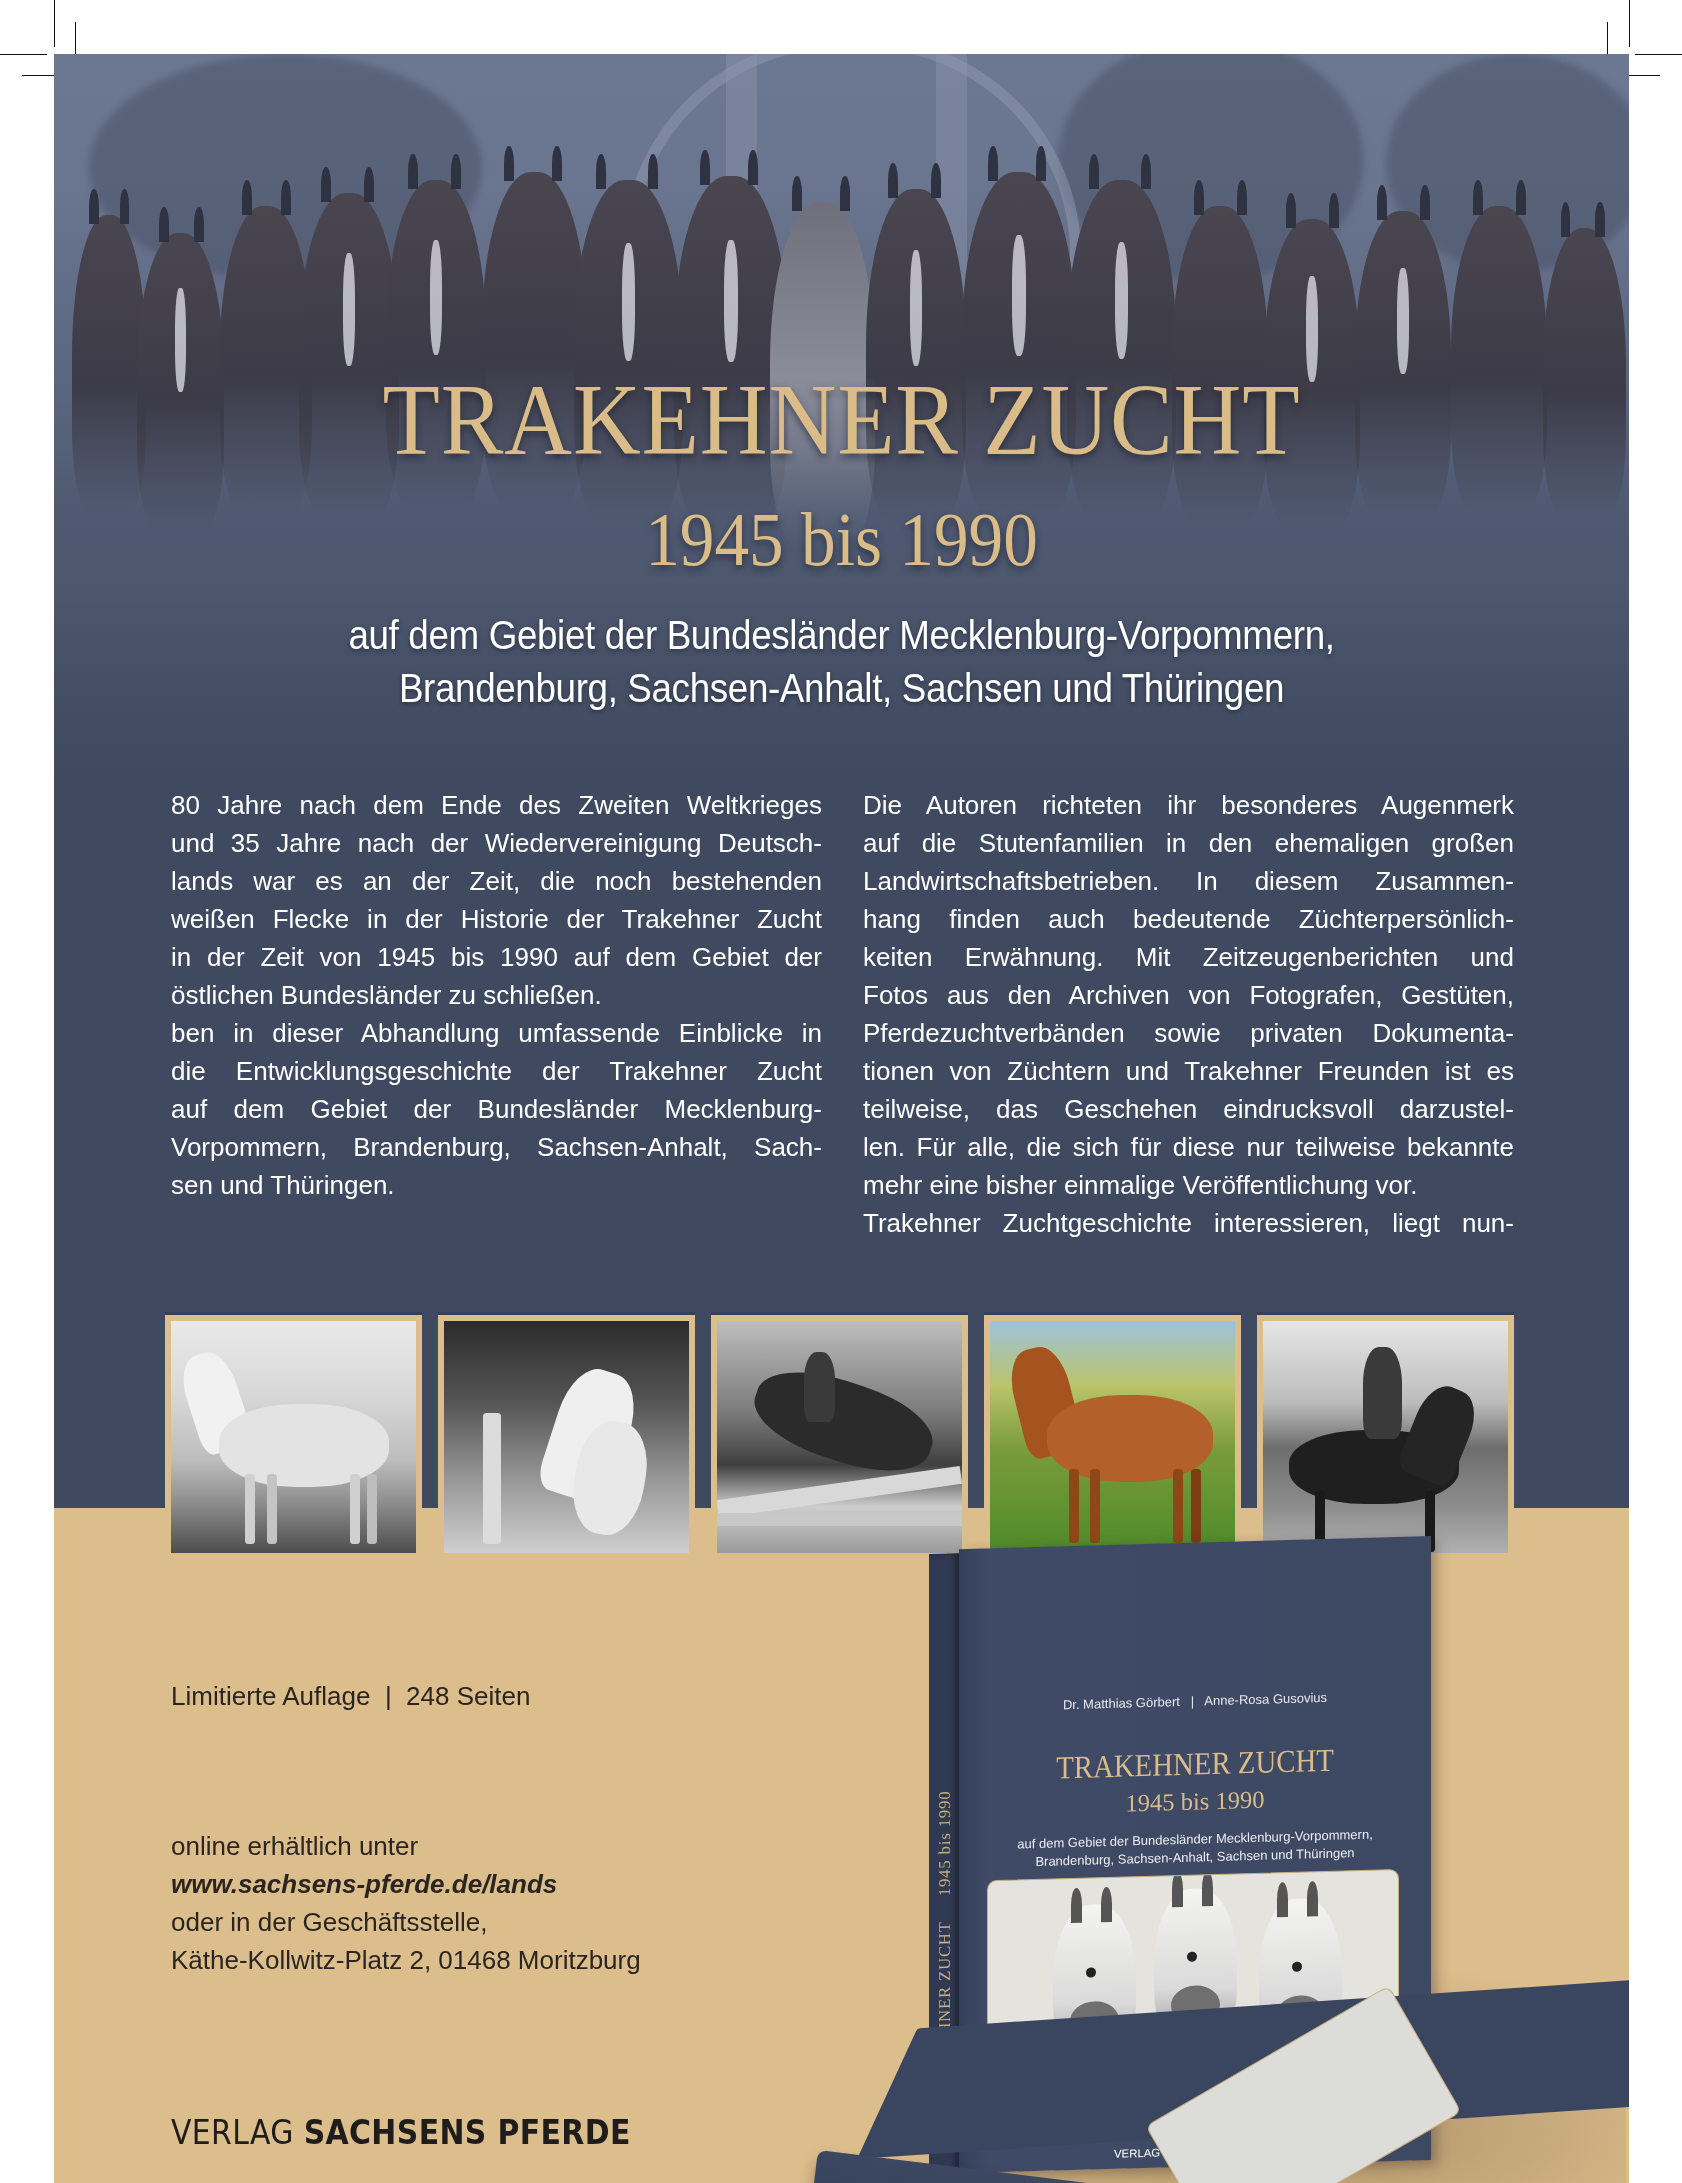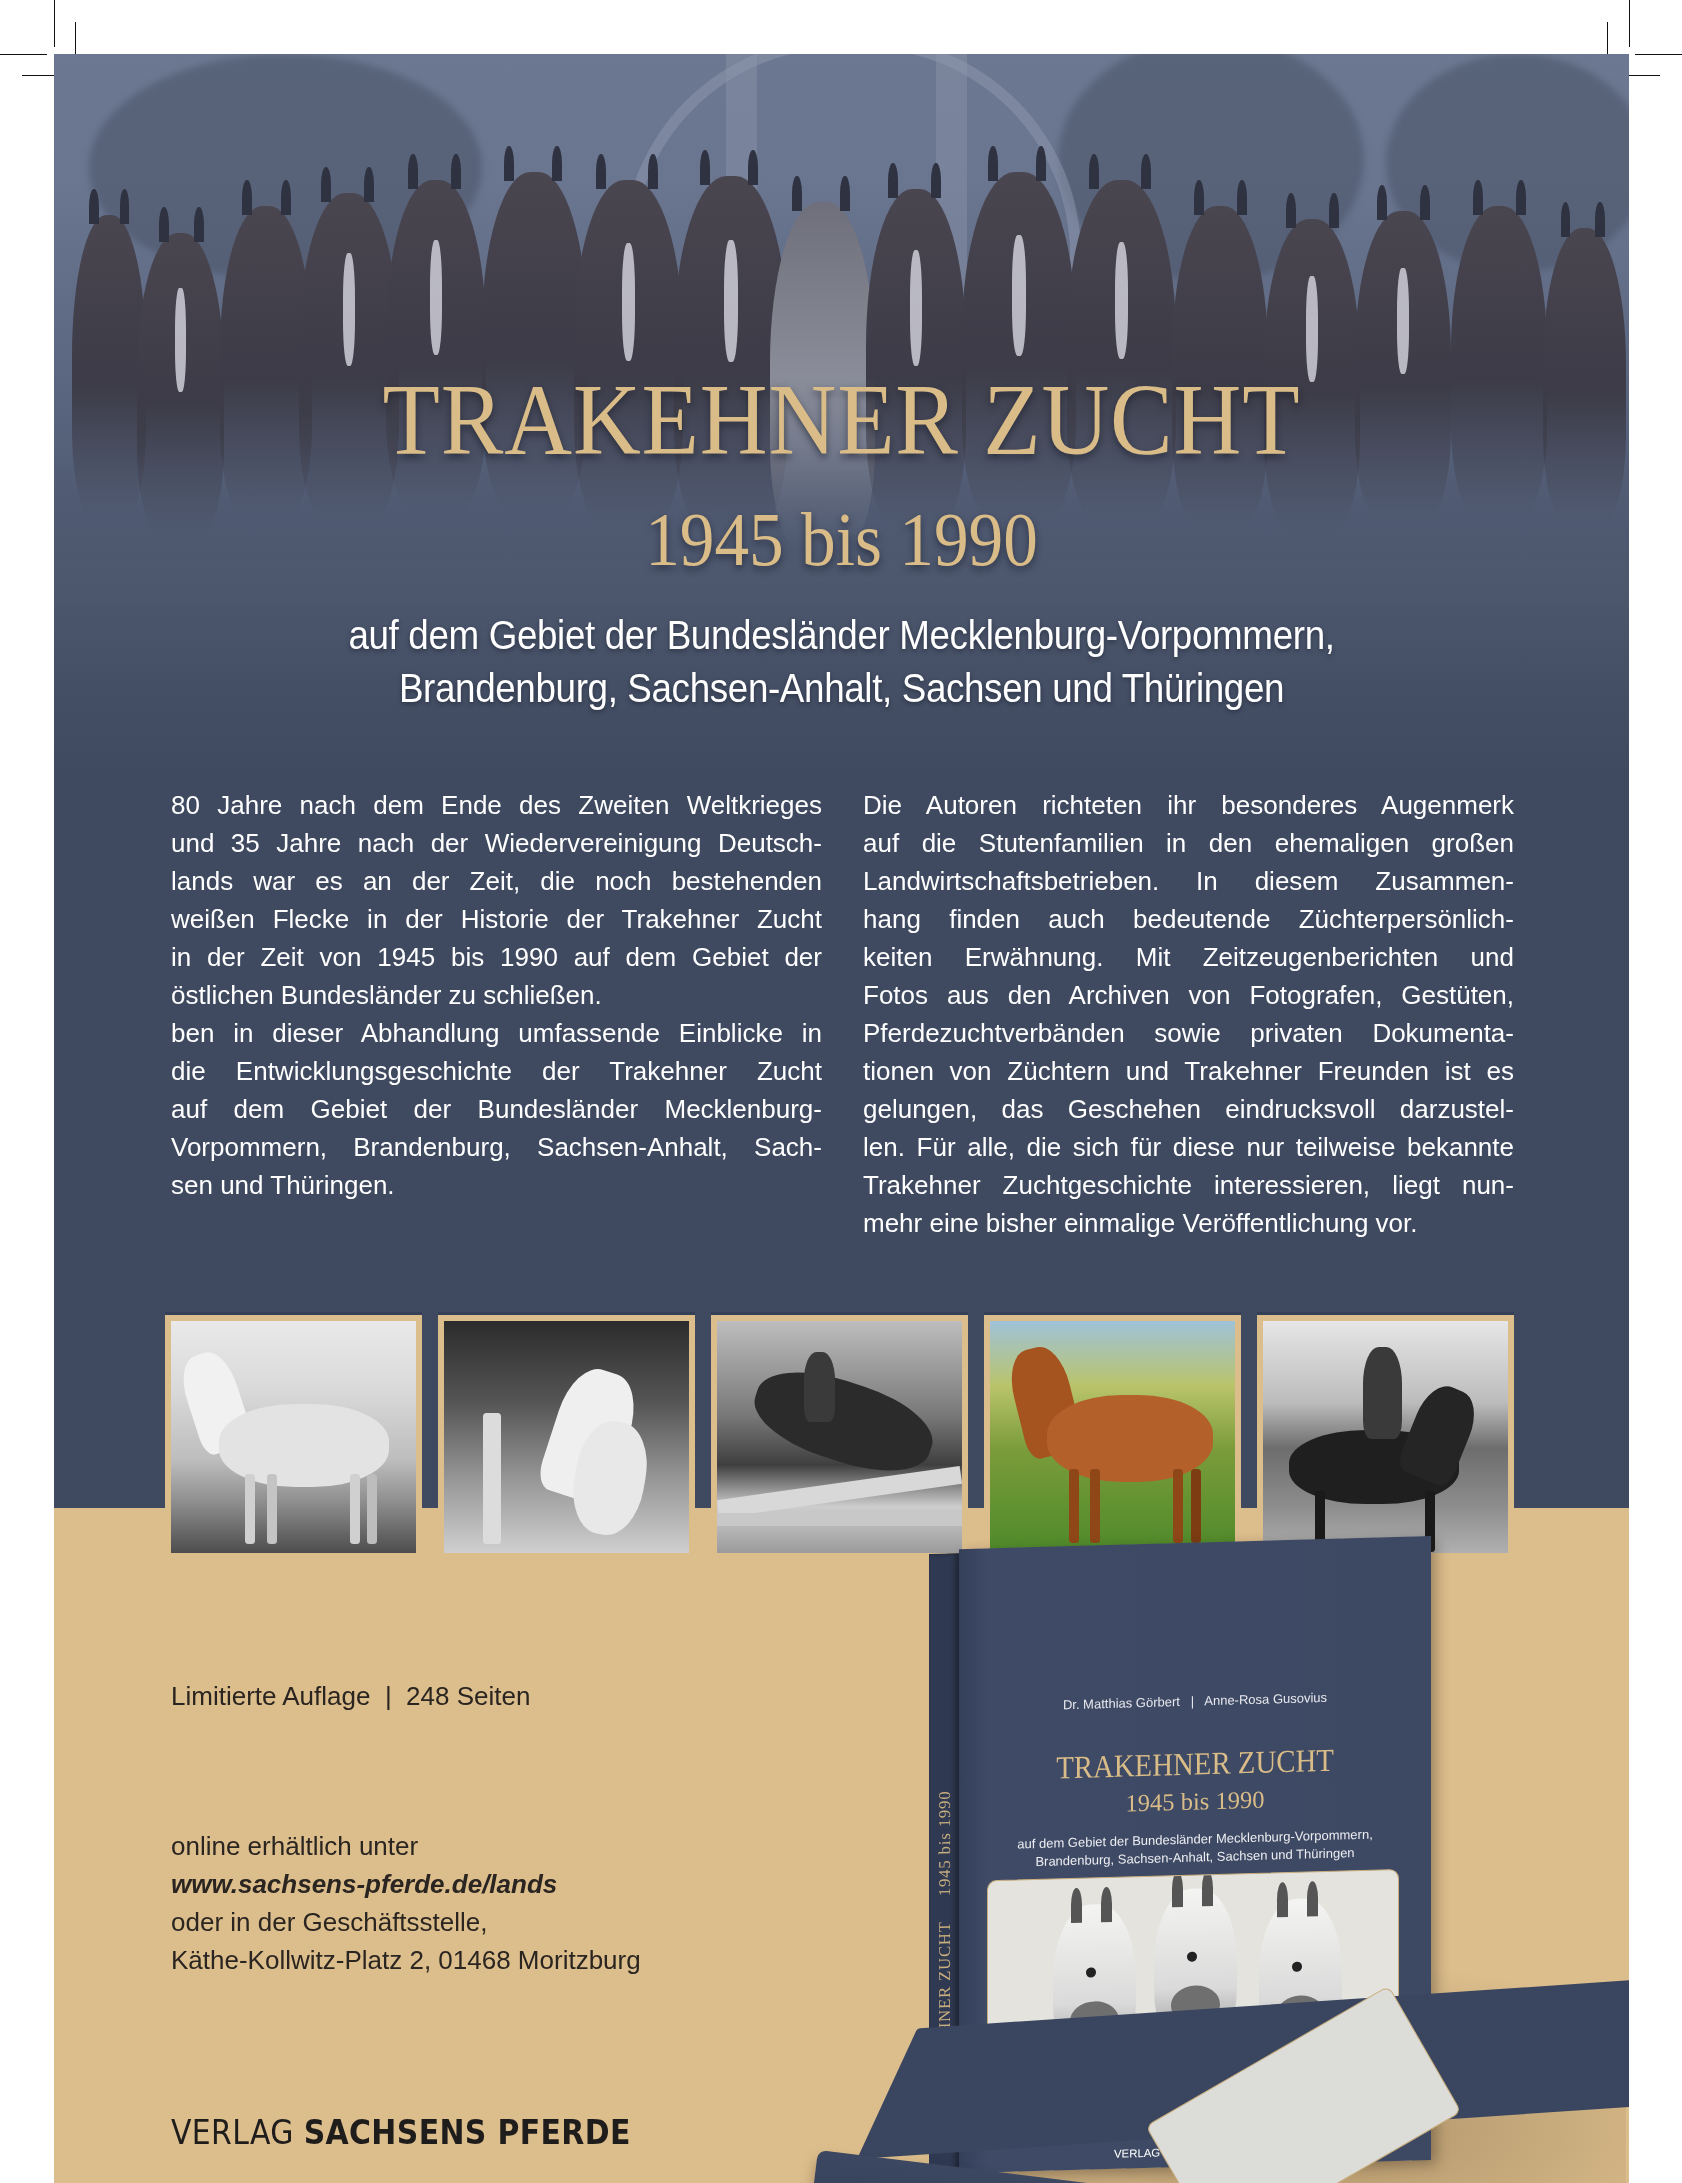--- a/index.html
+++ b/index.html
@@ -239,24 +239,24 @@
 
   <div class="col right">
     <span class="line">Die Autoren richteten ihr besonderes Augenmerk</span>
     <span class="line">auf die Stutenfamilien in den ehemaligen großen</span>
     <span class="line">Landwirtschaftsbetrieben. In diesem Zusammen-</span>
     <span class="line">hang finden auch bedeutende Züchterpersönlich-</span>
     <span class="line">keiten Erwähnung. Mit Zeitzeugenberichten und</span>
     <span class="line">Fotos aus den Archiven von Fotografen, Gestüten,</span>
     <span class="line">Pferdezuchtverbänden sowie privaten Dokumenta-</span>
     <span class="line">tionen von Züchtern und Trakehner Freunden ist es</span>
-    <span class="line">gelungen, das Geschehen eindrucksvoll darzustel-</span>
+    <span class="line">teilweise, das Geschehen eindrucksvoll darzustel-</span>
     <span class="line">len. Für alle, die sich für diese nur teilweise bekannte</span>
+    <span class="line last">mehr eine bisher einmalige Veröffentlichung vor.</span>
     <span class="line">Trakehner Zuchtgeschichte interessieren, liegt nun-</span>
-    <span class="line last">mehr eine bisher einmalige Veröffentlichung vor.</span>
   </div>
 
   <div class="frame" style="left:111px;">
     <div class="shadow-top"></div>
     <div class="pic p1">
       <div class="sil-neck" style="left:17.5px;top:31px;width:52px;height:100px;background:#f1f1f1;transform:rotate(-18deg);"></div>
       <div class="sil-body" style="left:48px;top:83px;width:170px;height:83px;background:#e3e3e3;"></div>
       <div class="sil-leg" style="left:74px;top:153px;height:70px;background:#d0d0d0;"></div>
       <div class="sil-leg" style="left:96px;top:153px;height:70px;background:#c4c4c4;"></div>
       <div class="sil-leg" style="left:179px;top:153px;height:70px;background:#d0d0d0;"></div>

